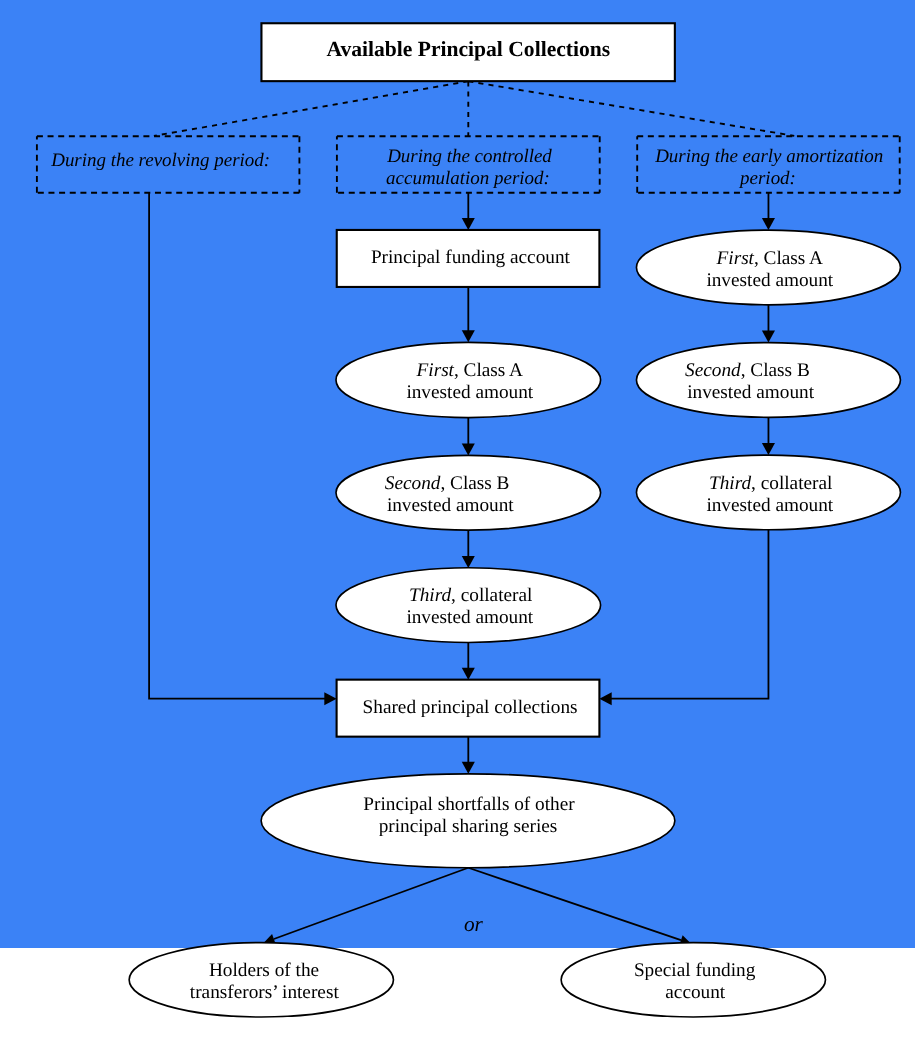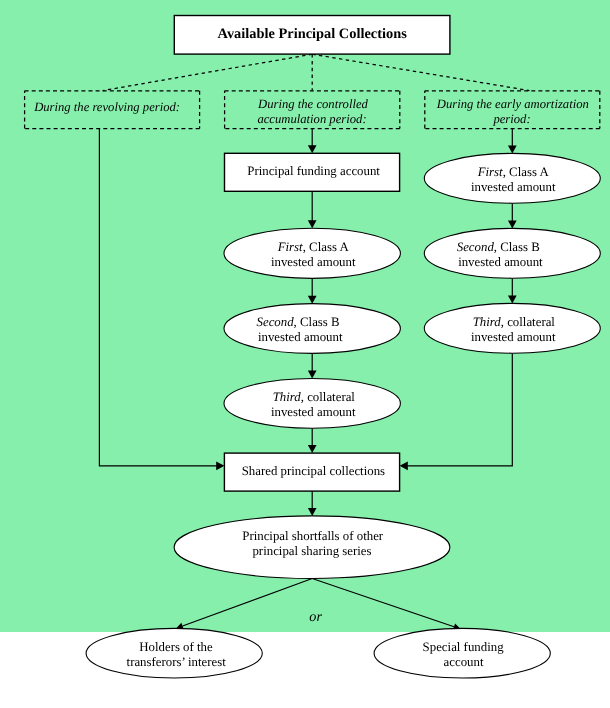--- a/index.html
+++ b/index.html
@@ -1,19 +1,19 @@
 <!DOCTYPE html>
 <html><head>
 <meta charset="utf-8">
 <title>Available Principal Collections</title>
 <style>
   html,body{margin:0;padding:0;background:#ffffff;}
   *{-webkit-font-smoothing:antialiased;text-rendering:geometricPrecision;}
   body{width:610px;height:708px;overflow:hidden;font-family:"Liberation Serif",serif;}
-  #diagram{position:relative;width:610px;height:632px;background:#86efac;text-decoration:underline;}
+  #diagram{position:relative;width:610px;height:632px;background:#3b82f6;text-decoration:underline;}
   svg{display:block;}
   .shp{fill:#ffffff;stroke:#000000;stroke-width:1.1;}
   .boxshp{fill:#ffffff;stroke:#000000;stroke-width:1.4;}
   .dashbox{fill:none;stroke:#000000;stroke-width:1.25;stroke-dasharray:4 3.1;}
   .conn{fill:none;stroke:#000000;stroke-width:1.2;}
   .dashconn{fill:none;stroke:#000000;stroke-width:1.25;stroke-dasharray:3.4 3.4;}
   .ah{fill:#000000;stroke:none;}
   text{font-family:"Liberation Serif",serif;fill:#000000;}
   .t{font-size:12.85px;text-anchor:middle;}
   .ti{font-size:12.65px;font-style:italic;text-anchor:middle;}

